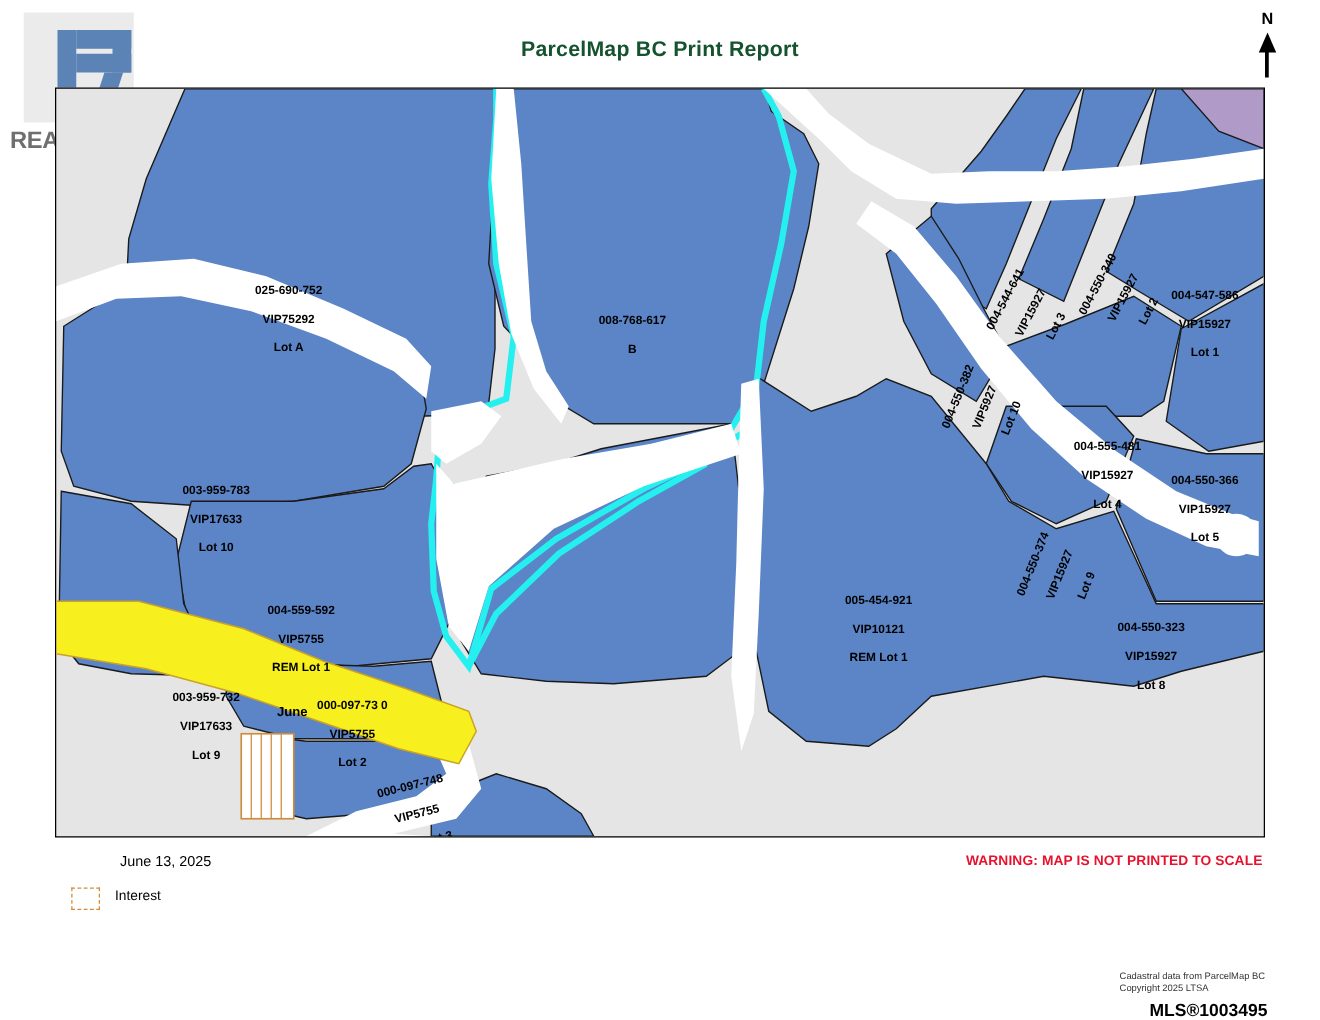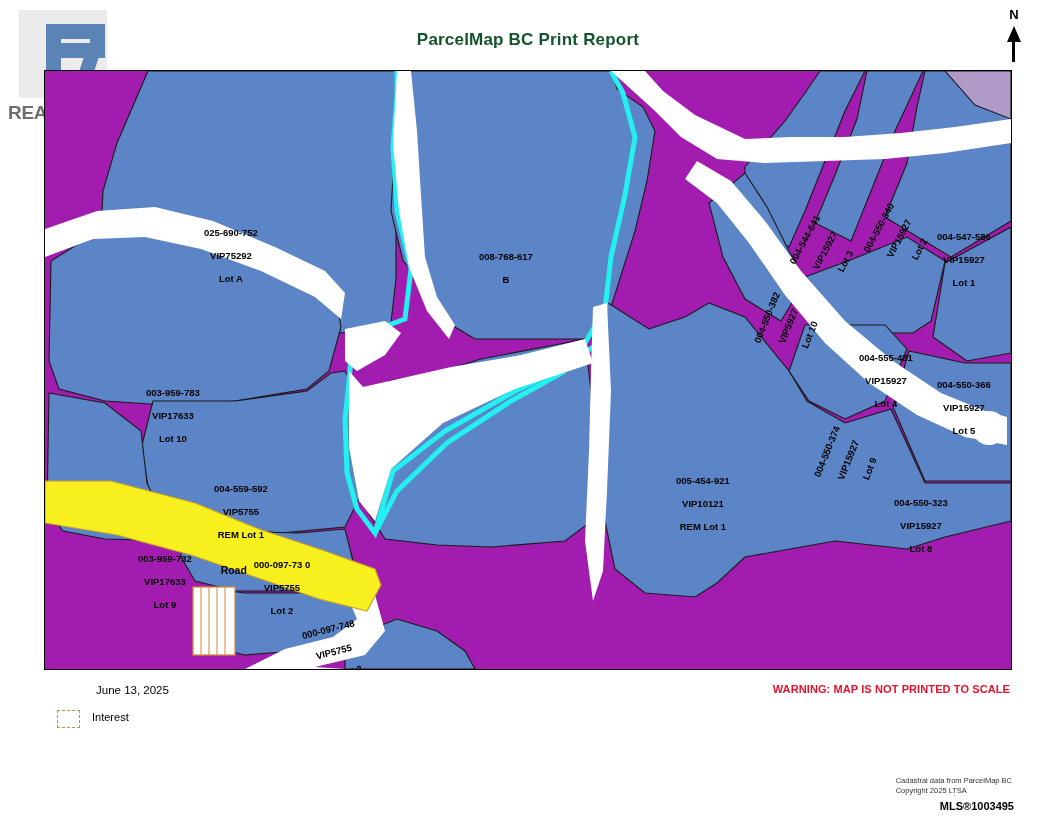--- a/index.html
+++ b/index.html
@@ -134,21 +134,21 @@
     background: #000;
   }
   
   #map-frame {
     position: absolute;
     left: 44px;
     top: 70px;
     width: 966px;
     height: 598px;
     border: 1px solid #000;
-    background: #a21caf;
+    background: #e5e5e5;
     overflow: hidden;
   }
   #map-svg { display: block; }
   .plabel {
     position: absolute;
     font-size: 9.5px;
     font-weight: bold;
     color: #000;
     text-align: center;
     line-height: 11.5px;
@@ -203,21 +203,21 @@
     text-align: left;
     font-size: 7.5px;
     color: #333;
     line-height: 10px;
   }
   #mls-id {
     position: absolute;
     right: 42px;
     top: 800px;
     text-align: right;
-    font-size: 11px;
+    font-size: 14px;
     font-weight: bold;
     color: #000;
   }
 </style>
 </head>
 <body>
 
 <div id="page">
 
   <div id="realtor-logo">
@@ -397,21 +397,21 @@
       <span>Lot 9</span>
     </div>
 
     <div class="plabel" style="left:814px; top:414px; width:108px;">
       <span>004-550-323</span><br>
       <span>VIP15927</span><br>
       <span>Lot 8</span>
     </div>
 
     <div class="plabel" style="left:130px; top:482px; width:100px; font-size:10.5px;">
-      <span>Road</span>
+      <span>June</span>
     </div>
   </div>
 
   <div id="map-date">June 13, 2025</div>
   <div id="warning-text">WARNING: MAP IS NOT PRINTED TO SCALE</div>
 
   <div id="legend">
     <div class="swatch"></div>
     <div class="legend-label">Interest</div>
   </div>

